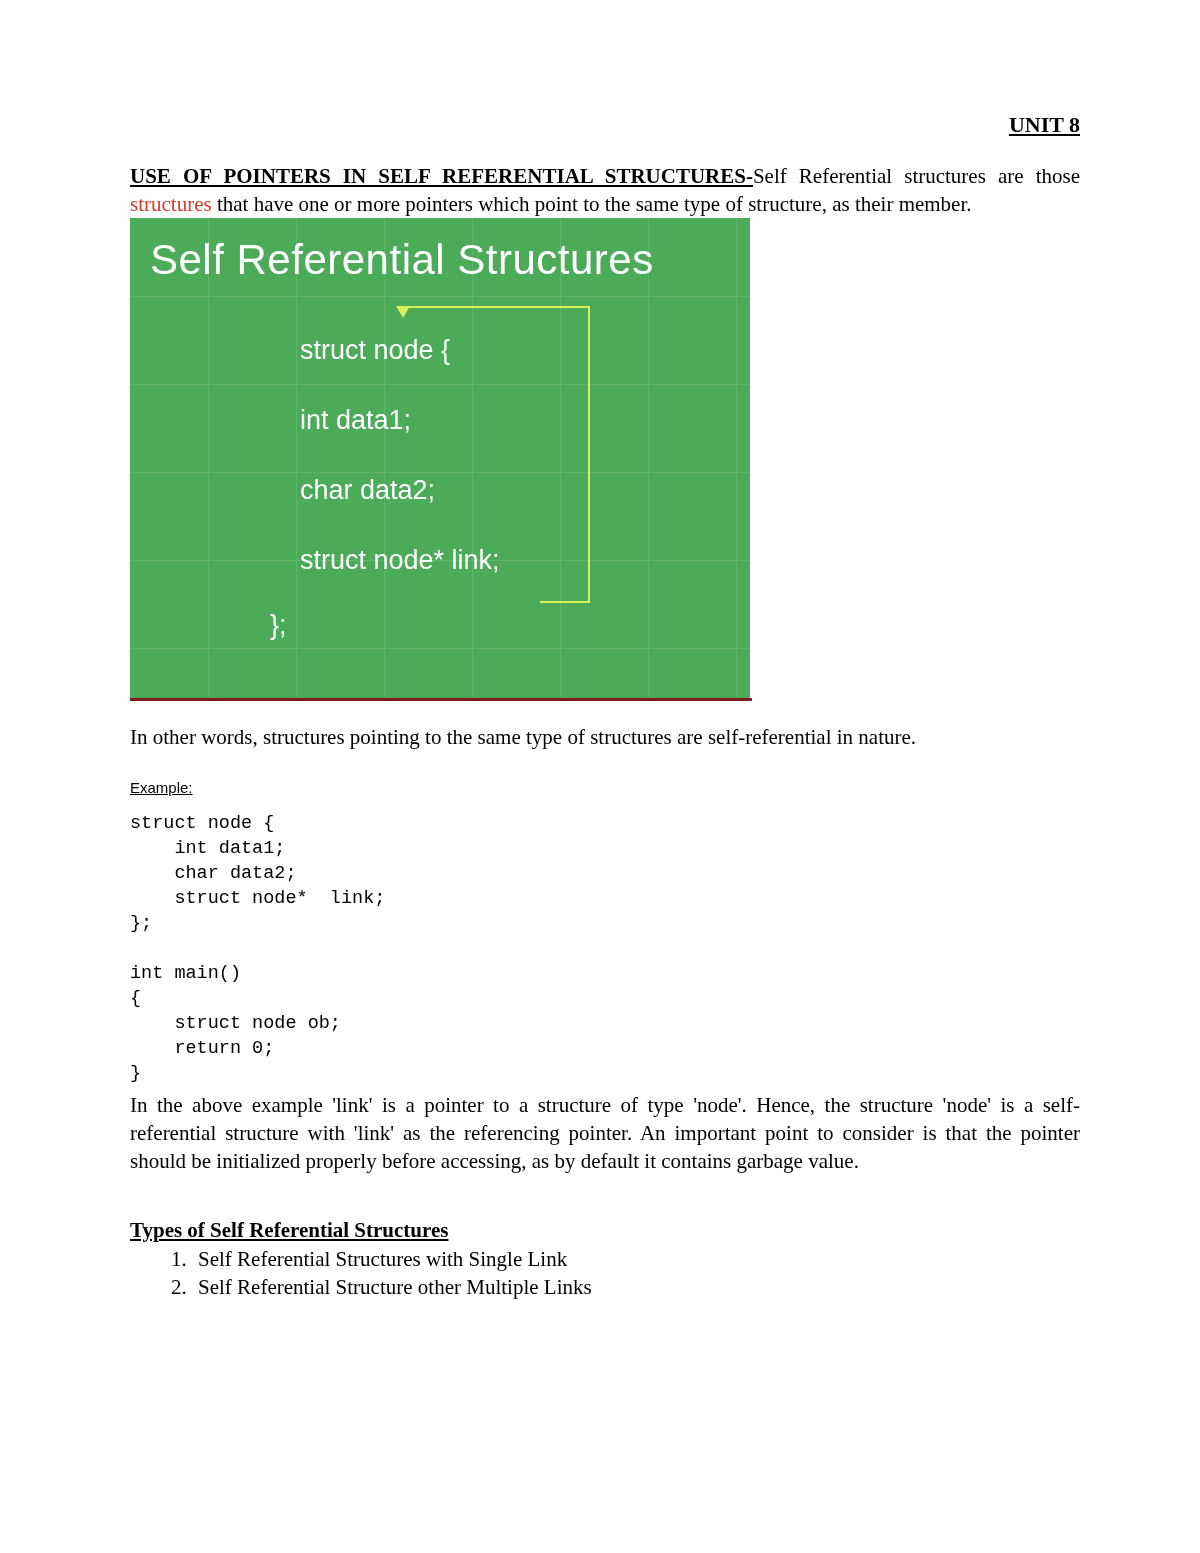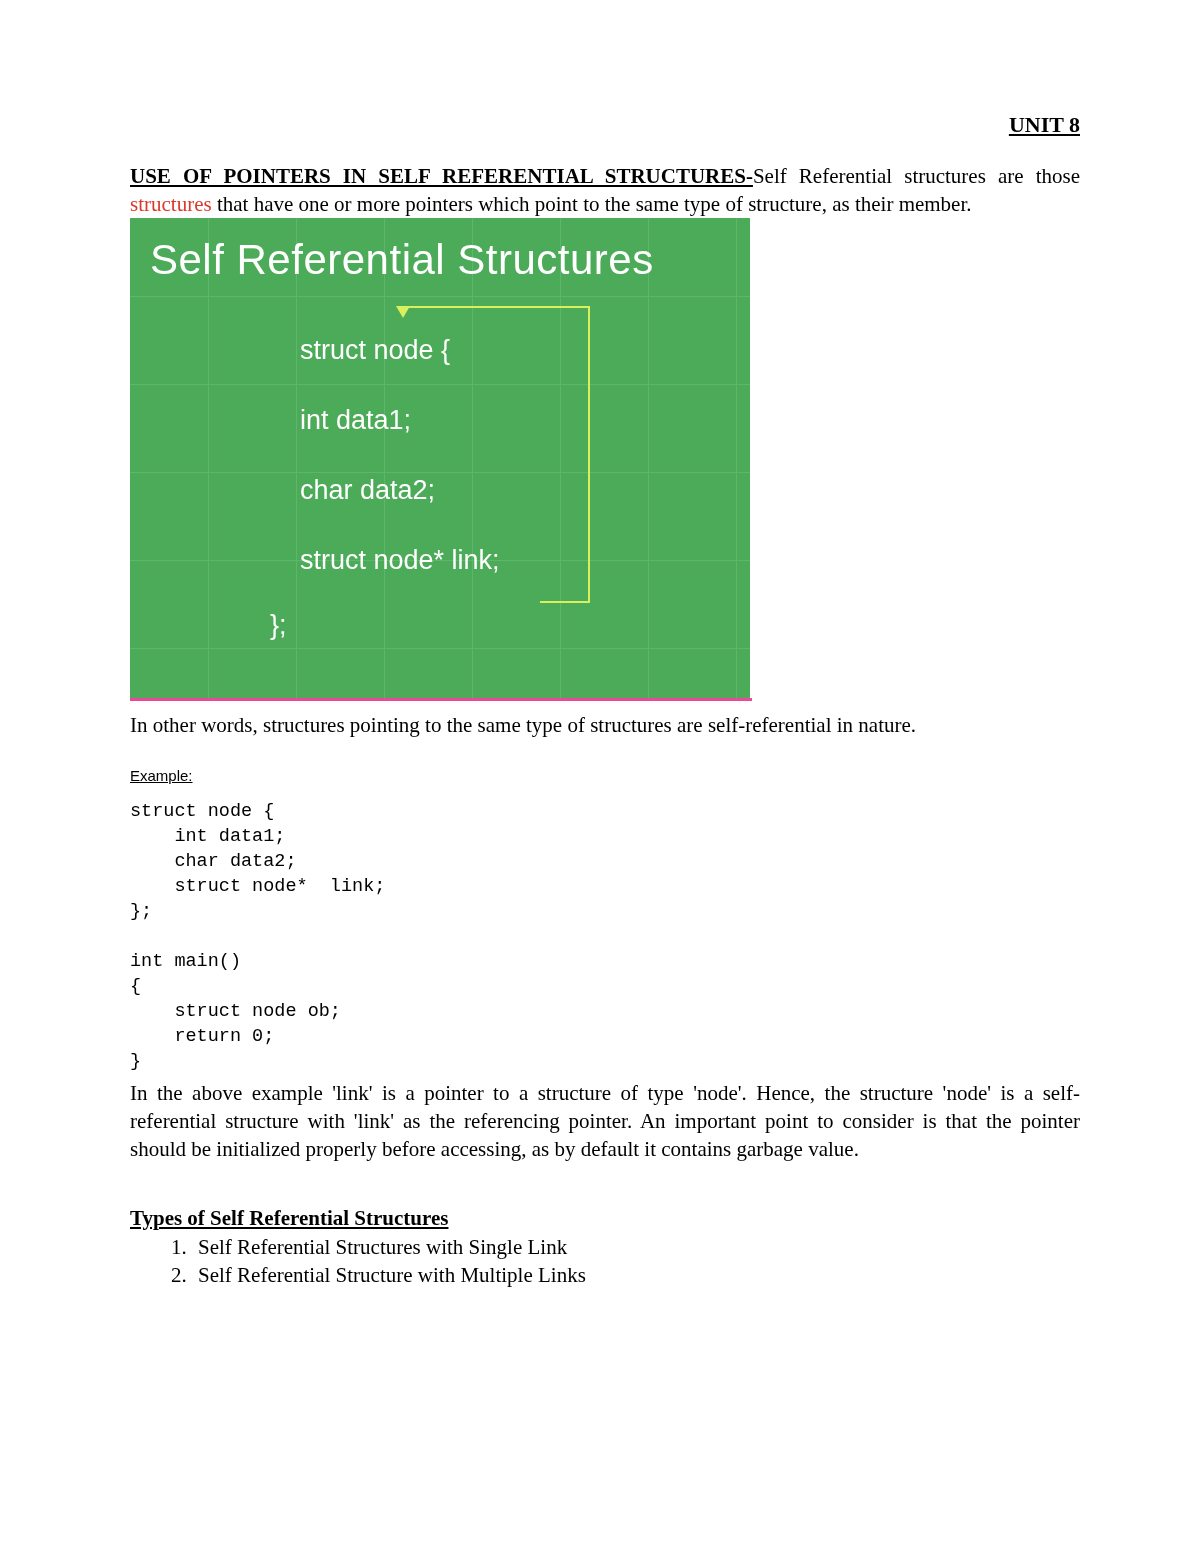--- a/index.html
+++ b/index.html
@@ -24,23 +24,23 @@
     text-align: justify;
   }
   .heading-inline {
     font-weight: bold;
     text-decoration: underline;
   }
   .link-word {
     color: #d93a2b;
   }
   .diagram-wrap {
-    border-bottom: 3px solid #ec4899;
+    border-bottom: 3px solid #7f1d1d;
     width: 622px;
-    margin-bottom: 10px;
+    margin-bottom: 22px;
   }
   .diagram {
     background: #4cab58;
     background-image:
       linear-gradient(#5fb569 1px, transparent 1px),
       linear-gradient(90deg, #5fb569 1px, transparent 1px);
     background-size: 88px 88px;
     background-position: -10px -10px;
     width: 620px;
     height: 480px;
@@ -144,14 +144,14 @@
 {
     struct node ob;
     return 0;
 }</div>
 
 <p class="explain">In the above example 'link' is a pointer to a structure of type 'node'. Hence, the structure 'node' is a self-referential structure with 'link' as the referencing pointer. An important point to consider is that the pointer should be initialized properly before accessing, as by default it contains garbage value.</p>
 
 <div class="types-heading">Types of Self Referential Structures</div>
 <ol class="types-list">
   <li>Self Referential Structures with Single Link</li>
-  <li>Self Referential Structure with Multiple Links</li>
+  <li>Self Referential Structure other Multiple Links</li>
 </ol>
 
 </body></html>

